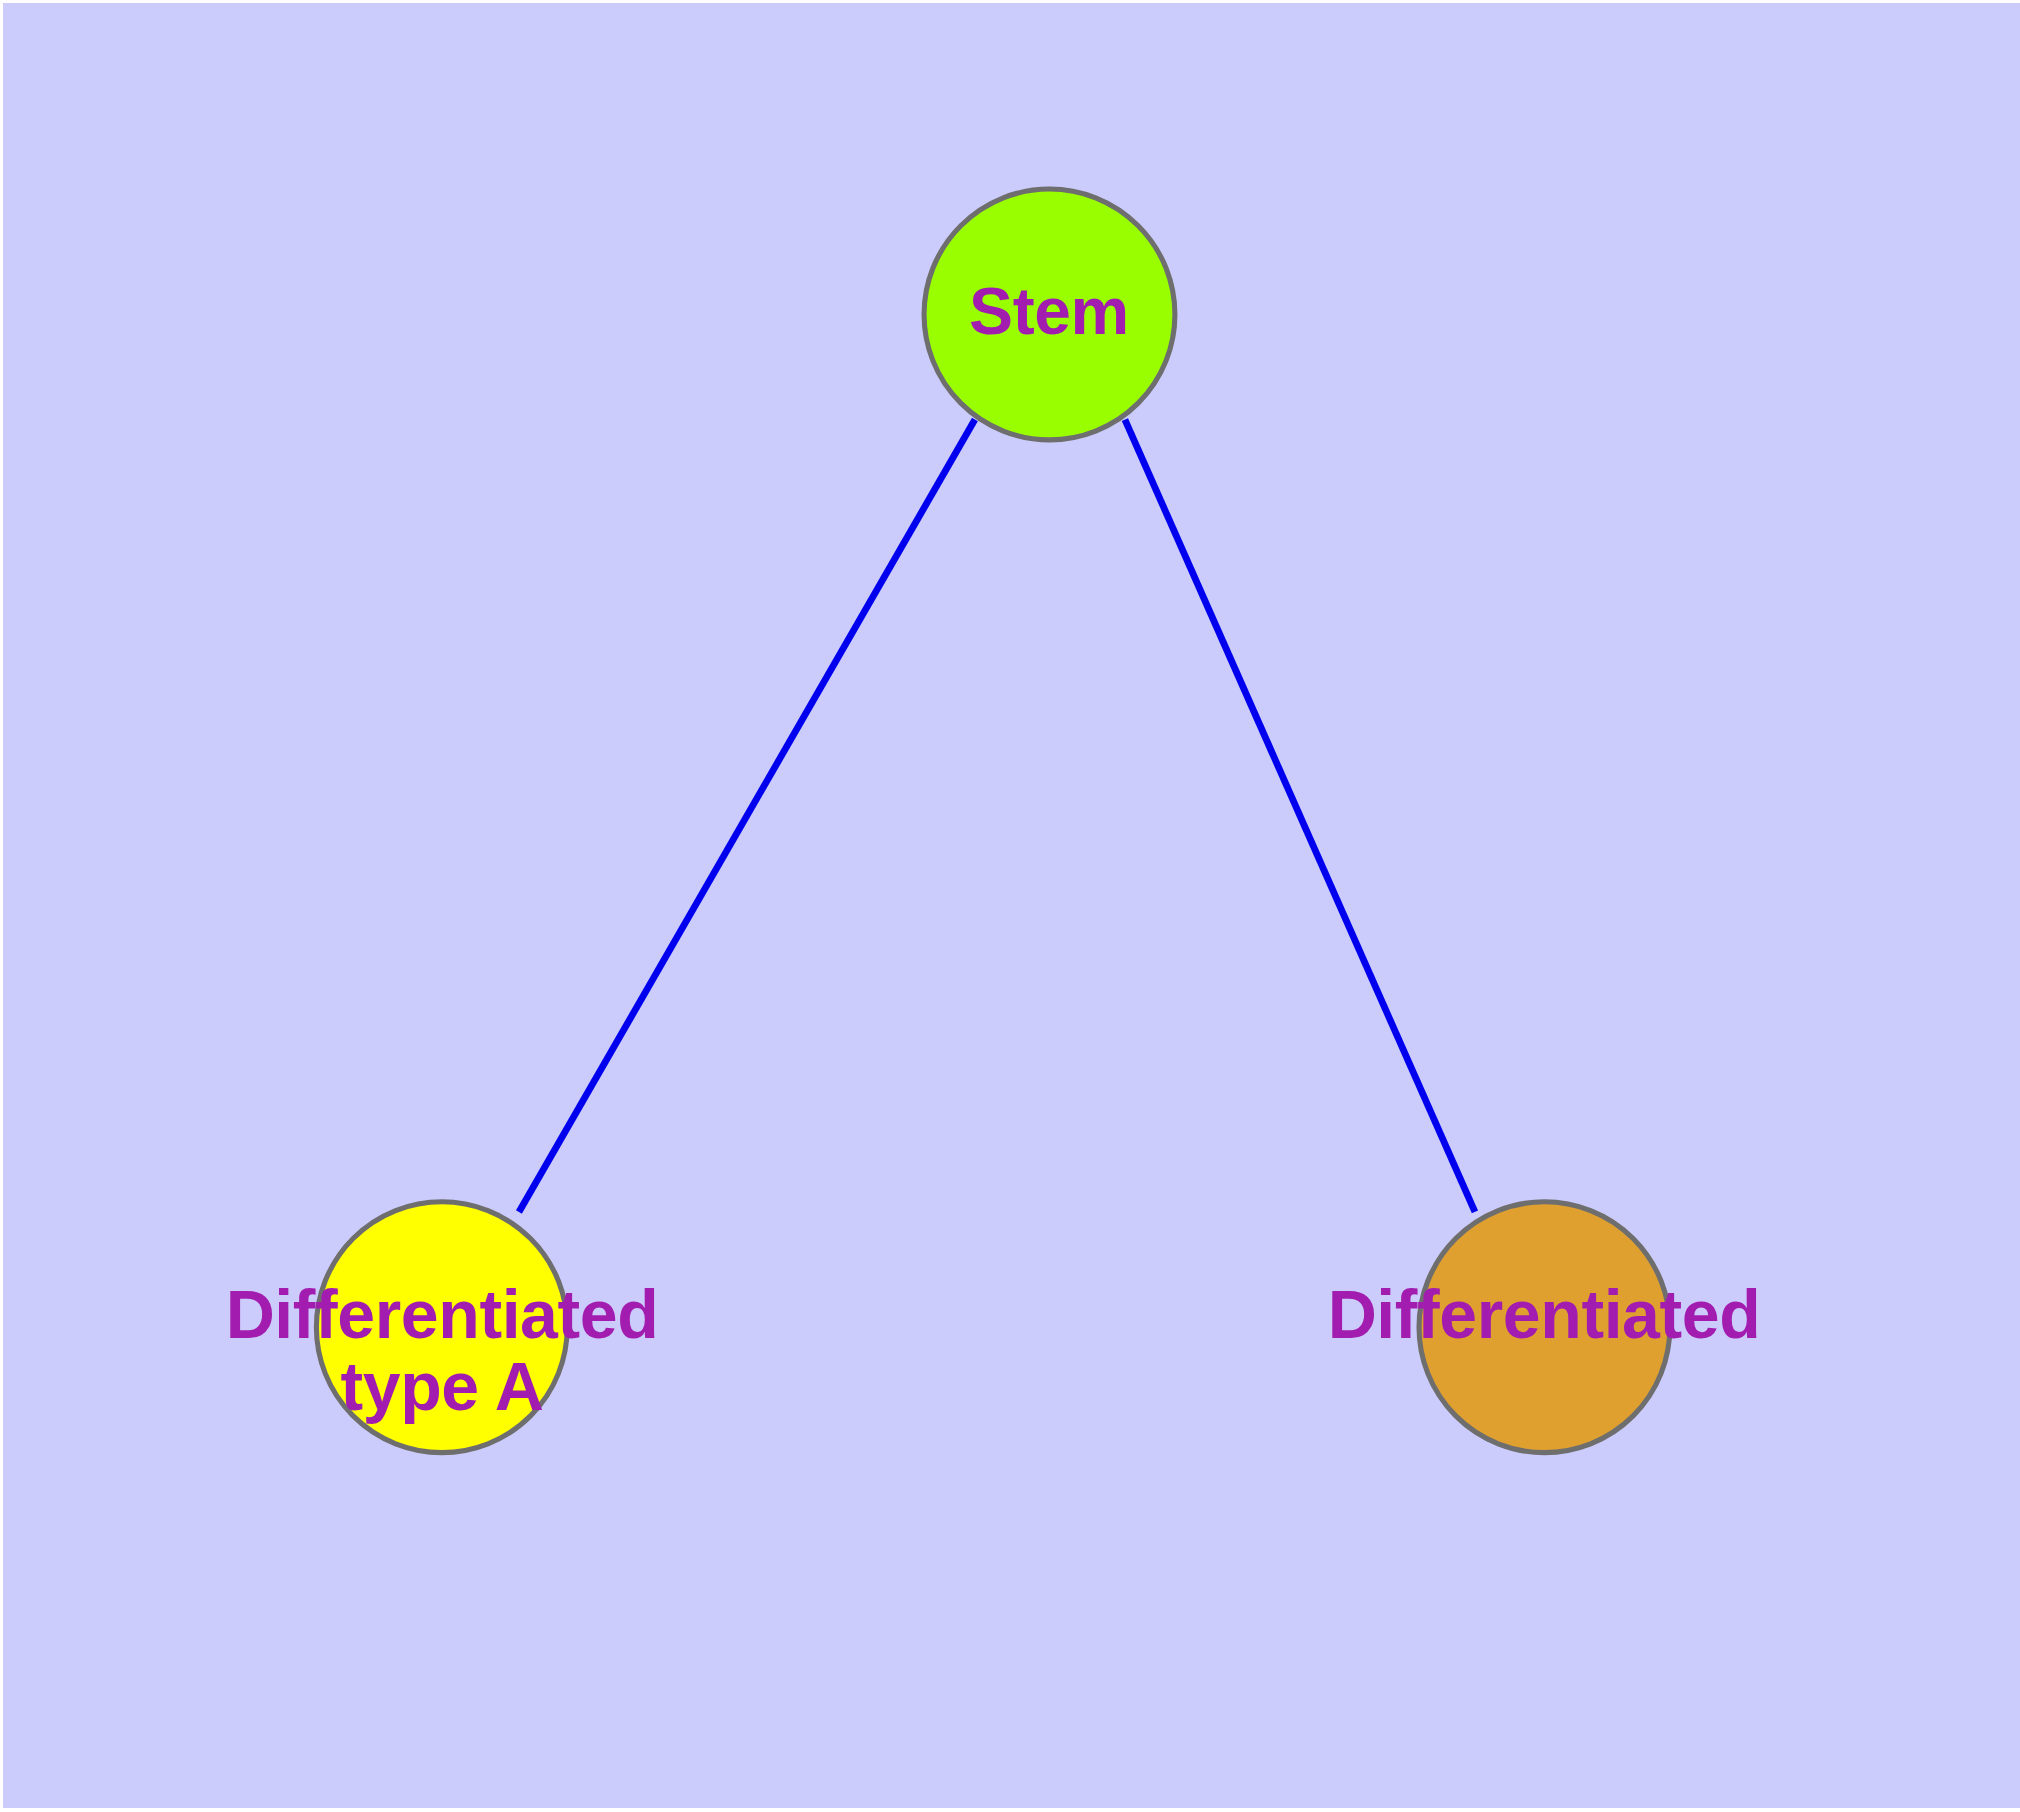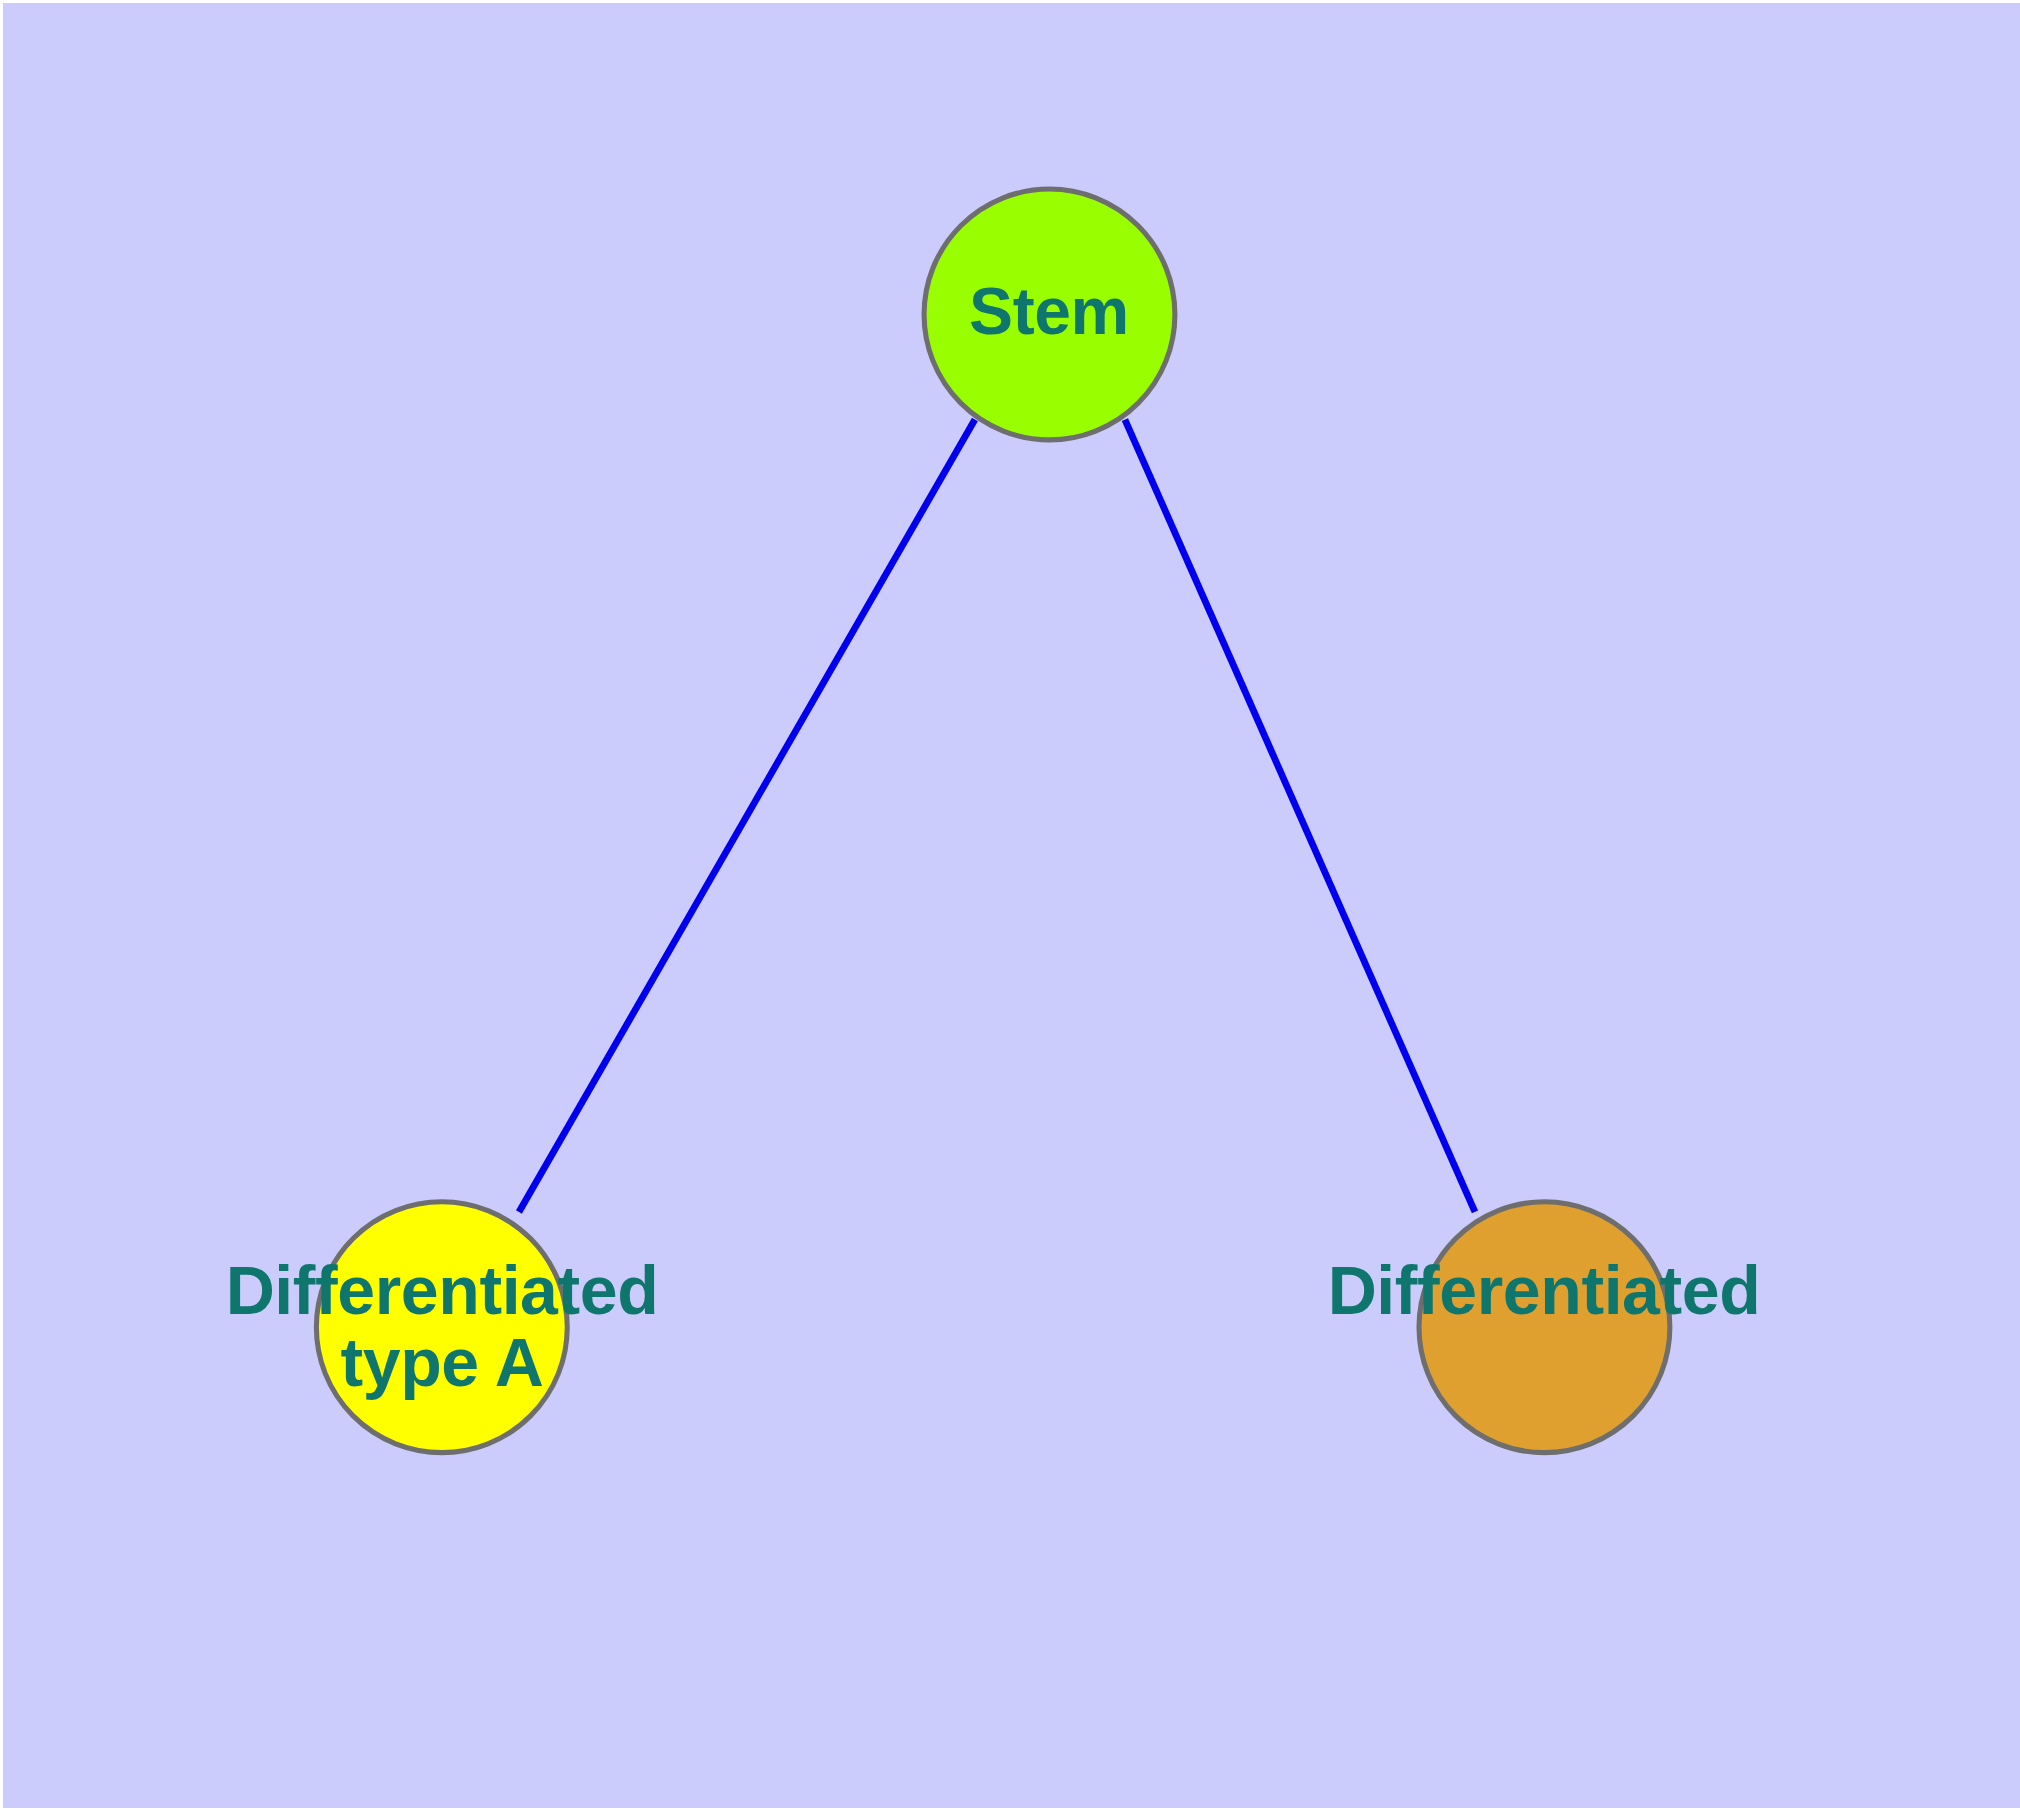--- a/index.html
+++ b/index.html
@@ -28,32 +28,33 @@
     position: absolute;
     left: 0;
     top: 0;
     width: 2021px;
     height: 1812px;
     display: block;
   }
   .node-label {
     position: absolute;
     text-align: center;
-    color: #0f766e;
+    color: #a21caf;
     font-weight: bold;
     line-height: 1.06;
     white-space: pre;
     pointer-events: none;
     letter-spacing: -0.4px;
   }
   .label-stem {
     font-size: 66px;
   }
   .label-wide {
     font-size: 68px;
+    margin-top: 24px;
   }
 </style>
 </head>
 <body>
 
 <div id="stage">
   <div id="canvas"></div>
 
   <svg id="graph-svg" viewBox="0 0 2384 2138" xmlns="http://www.w3.org/2000/svg">
 

